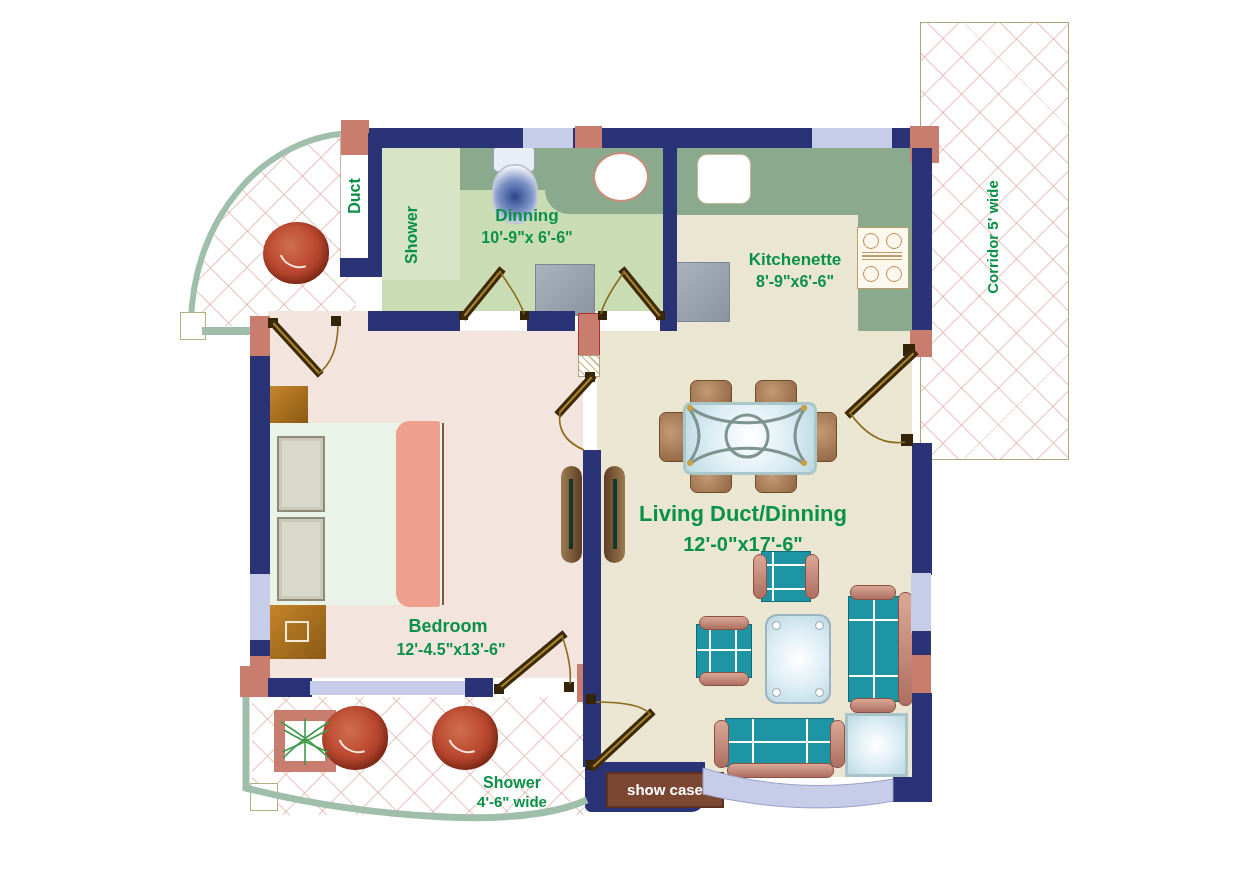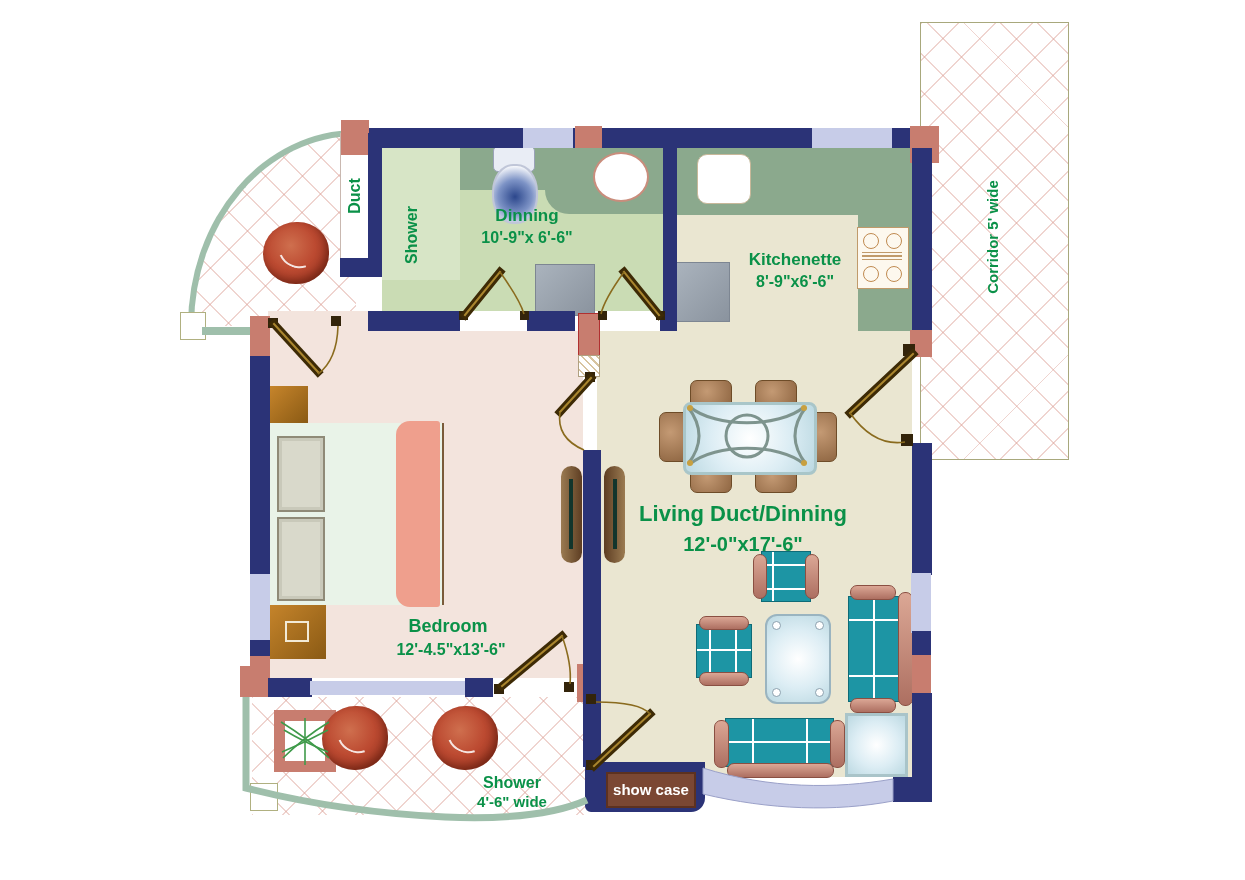--- a/index.html
+++ b/index.html
@@ -199,21 +199,21 @@
   <div class="abs wall" style="left:912px;top:148px;width:20px;height:184px;"></div>
   <div class="abs pillar" style="left:910px;top:330px;width:22px;height:27px;"></div>
   <div class="abs wall" style="left:912px;top:443px;width:20px;height:132px;"></div>
   <div class="abs window" style="left:911px;top:573px;width:20px;height:60px;"></div>
   <div class="abs wall" style="left:912px;top:631px;width:19px;height:26px;"></div>
   <div class="abs pillar" style="left:912px;top:655px;width:19px;height:40px;"></div>
   <div class="abs wall" style="left:912px;top:693px;width:20px;height:109px;"></div>
   <div class="abs wall" style="left:893px;top:777px;width:39px;height:25px;"></div>
 
   <div class="abs wall" style="left:585px;top:762px;width:120px;height:50px;border-radius:0 0 14px 6px;"></div>
-  <div class="abs" style="left:606px;top:772px;width:86px;height:32px;background:#7b4733;border:2px solid #5d3120;">
+  <div class="abs" style="left:606px;top:772px;width:86px;height:32px;background:#7b4733;border:2px solid #5d3120;padding-left:28px;">
     <div class="lbl" style="left:50%;top:50%;color:#fff;font-size:15px;">show case</div>
   </div>
 
   <svg width="1245" height="880" viewBox="0 0 1245 880">
 
     <path d="M703,768 C770,789 835,789 893,779 L893,801 C835,812 770,810 703,794 Z" fill="#c7cce8" stroke="#9aa0c8" stroke-width="1"></path>
 
     <path d="M246,697 L246,788 Q340,812 445,817 Q540,821 587,800" fill="none" stroke="#9fbfab" stroke-width="7"></path>
 
     <g stroke="#3f9a4a" stroke-width="1.6" fill="none">

